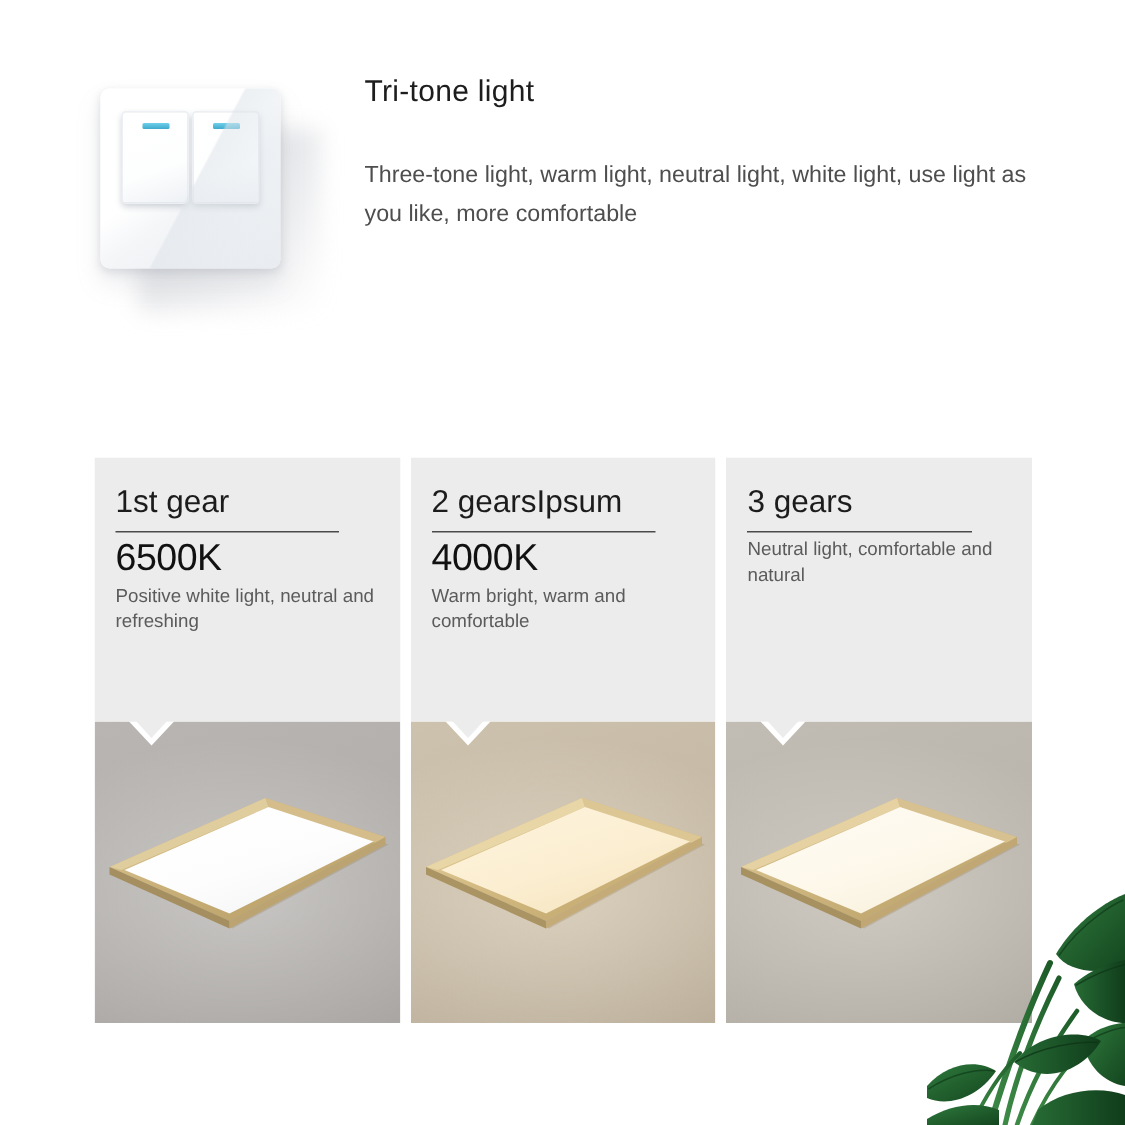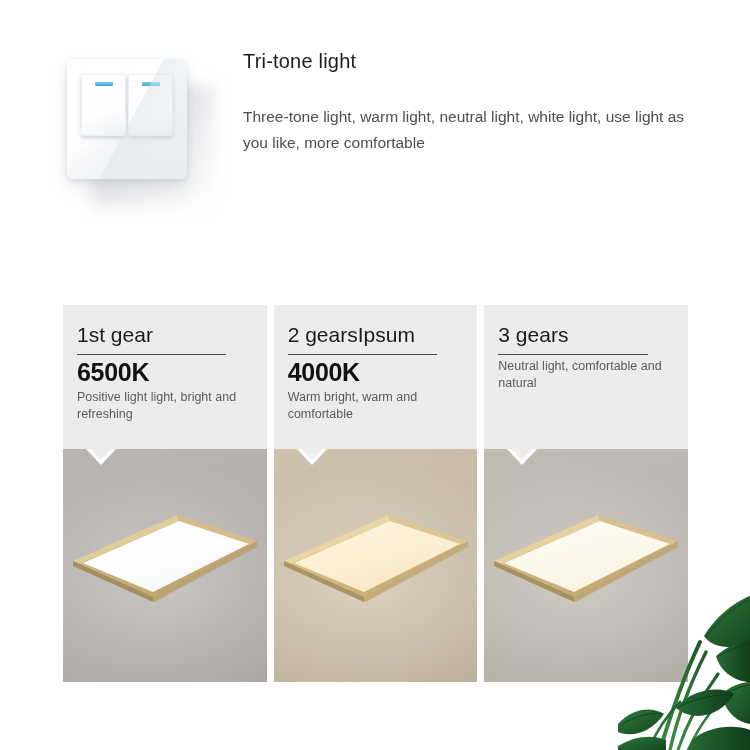--- a/index.html
+++ b/index.html
@@ -121,41 +121,41 @@
     position: relative;
     flex: 1;
     overflow: hidden;
     display: flex;
     flex-direction: column;
     background: #ffffff;
   }
 
   .panel-head {
     position: relative;
-    height: 144px;
+    height: 176px;
     background: #ececec;
     padding: 18px 14px 0 14px;
     box-sizing: border-box;
     flex: none;
   }
   .panel-gear {
     font-size: 21px;
     color: #1c1c1c;
     line-height: 24px;
     white-space: nowrap;
   }
   .panel-rule {
     width: 85%;
     height: 1px;
     background: #4a4a4a;
     margin: 7px 0 3px 0;
   }
   .panel-kelvin {
     font-size: 25px;
-    font-weight: bold;
+    font-weight: normal;
     color: #111111;
     line-height: 29px;
     letter-spacing: -0.3px;
   }
   .panel-desc {
     font-size: 12.5px;
     line-height: 17px;
     color: #5b5b5b;
     margin-top: 2px;
   }
@@ -254,21 +254,21 @@
   <div class="hero-sub">Three-tone light, warm light, neutral light, white light, use light as you like, more comfortable</div>
 </div>
 
 <div class="panels">
 
   <div class="panel">
     <div class="panel-head">
       <div class="panel-gear">1st gear</div>
       <div class="panel-rule"></div>
       <div class="panel-kelvin">6500K</div>
-      <div class="panel-desc">Positive light light, bright and refreshing</div>
+      <div class="panel-desc">Positive white light, neutral and refreshing</div>
       <div class="panel-notch-white"></div>
       <div class="panel-notch"></div>
     </div>
     <div class="panel-photo">
       <div class="ceiling cool"></div>
       <div class="lamp">
         <svg viewBox="0 0 196 118" xmlns="http://www.w3.org/2000/svg">
           <defs>
             <linearGradient id="frame1" x1="0" y1="0" x2="1" y2="1">
               <stop offset="0%" stop-color="#e0cb96"></stop>

